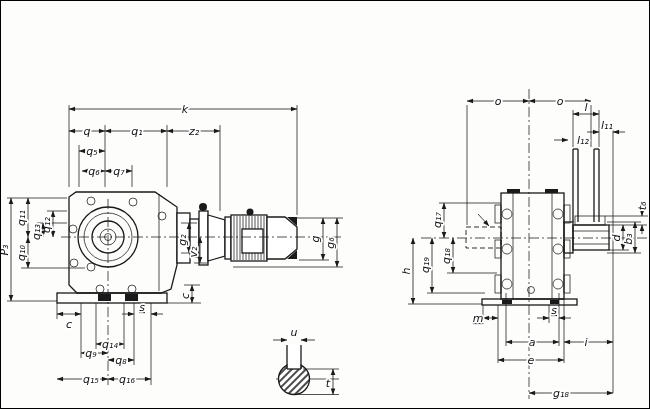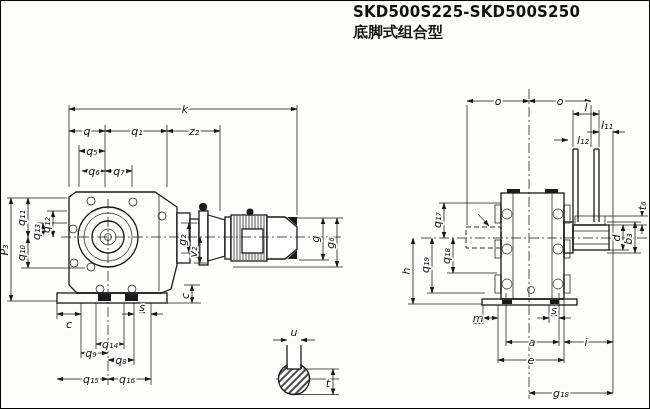--- a/index.html
+++ b/index.html
@@ -309,18 +309,14 @@
         <line class="d2" x1="563" y1="341" x2="612" y2="341"></line>
         <text class="lb" x="585" y="345">i</text>
         <line class="d2" x1="497" y1="359" x2="563" y2="359"></line>
         <text class="lb" x="530" y="363">e</text>
         <line class="d2" x1="528" y1="392" x2="612" y2="392"></line>
         <text class="lb" x="560" y="396">g₁₈</text>
       </g>
     </g>
   </svg>
 
-  <div class="title">
-    <div class="l1">SKD500S225-SKD500S250</div>
-    <div class="l2">底脚式组合型</div>
-  </div>
 
 </div>
 
 </body></html>

